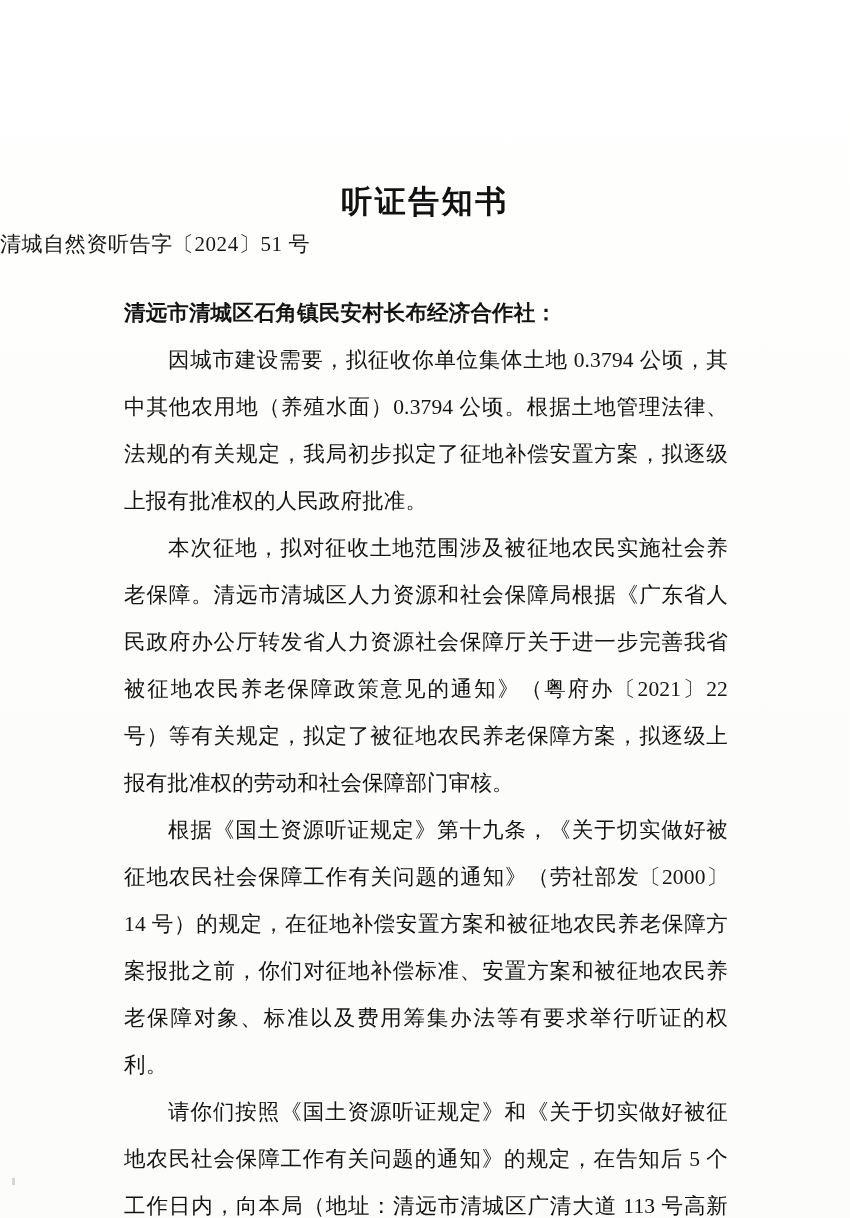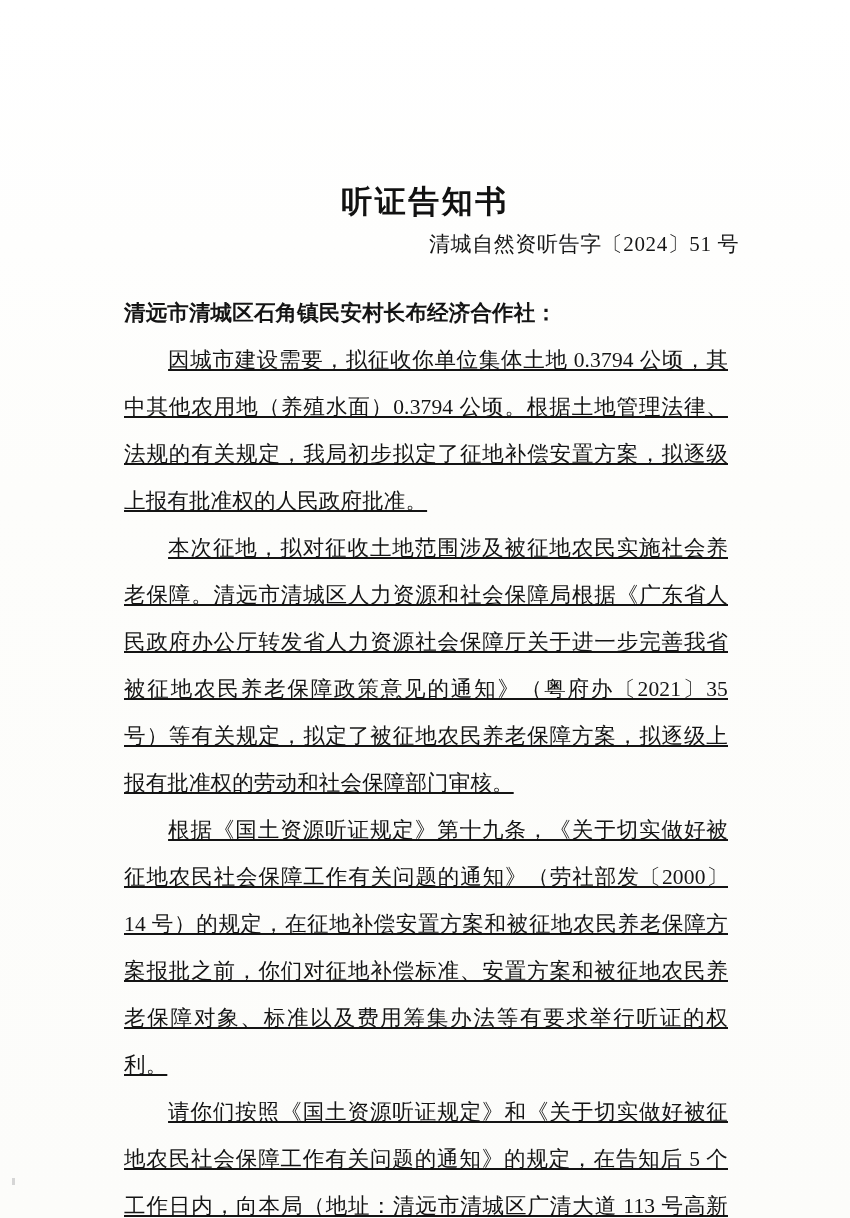--- a/index.html
+++ b/index.html
@@ -37,23 +37,23 @@
     font-weight: bold;
     font-size: 31px;
     letter-spacing: 2.5px;
     color: #111111;
     line-height: 1;
   }
 
   .doc-number {
     position: absolute;
     top: 232px;
-    left: 12px;
+    left: 0;
     width: 727px;
-    text-align: right;
+    text-align: left;
     font-size: 21px;
     letter-spacing: 0.6px;
     color: #151515;
     line-height: 1;
   }
 
   
   .body-text {
     position: absolute;
     top: 288px;
@@ -74,21 +74,20 @@
     text-justify: inter-character;
   }
 
   .salutation {
     text-indent: 0;
     font-weight: bold;
   }
 
   .para {
     text-indent: 2.05em;
-    text-decoration: underline;
   }
 
   
   .para.cut-off {
     text-align: justify;
   }
 
   
   .scan-speck {
     position: absolute;
@@ -108,21 +107,21 @@
   <h1 class="doc-title">听证告知书</h1>
 
   <div class="doc-number">清城自然资听告字〔2024〕51 号</div>
 
   <div class="body-text">
 
     <p class="salutation">清远市清城区石角镇民安村长布经济合作社：</p>
 
     <p class="para">因城市建设需要，拟征收你单位集体土地 0.3794 公顷，其中其他农用地（养殖水面）0.3794 公顷。根据土地管理法律、法规的有关规定，我局初步拟定了征地补偿安置方案，拟逐级上报有批准权的人民政府批准。</p>
 
-    <p class="para">本次征地，拟对征收土地范围涉及被征地农民实施社会养老保障。清远市清城区人力资源和社会保障局根据《广东省人民政府办公厅转发省人力资源社会保障厅关于进一步完善我省被征地农民养老保障政策意见的通知》（粤府办〔2021〕35 号）等有关规定，拟定了被征地农民养老保障方案，拟逐级上报有批准权的劳动和社会保障部门审核。</p>
+    <p class="para">本次征地，拟对征收土地范围涉及被征地农民实施社会养老保障。清远市清城区人力资源和社会保障局根据《广东省人民政府办公厅转发省人力资源社会保障厅关于进一步完善我省被征地农民养老保障政策意见的通知》（粤府办〔2021〕22 号）等有关规定，拟定了被征地农民养老保障方案，拟逐级上报有批准权的劳动和社会保障部门审核。</p>
 
     <p class="para">根据《国土资源听证规定》第十九条，《关于切实做好被征地农民社会保障工作有关问题的通知》（劳社部发〔2000〕14 号）的规定，在征地补偿安置方案和被征地农民养老保障方案报批之前，你们对征地补偿标准、安置方案和被征地农民养老保障对象、标准以及费用筹集办法等有要求举行听证的权利。</p>
 
     <p class="para cut-off">请你们按照《国土资源听证规定》和《关于切实做好被征地农民社会保障工作有关问题的通知》的规定，在告知后 5 个工作日内，向本局（地址：清远市清城区广清大道 113 号高新区、清</p>
 
   </div>
 
   <div class="scan-speck"></div>
 
 </div>

